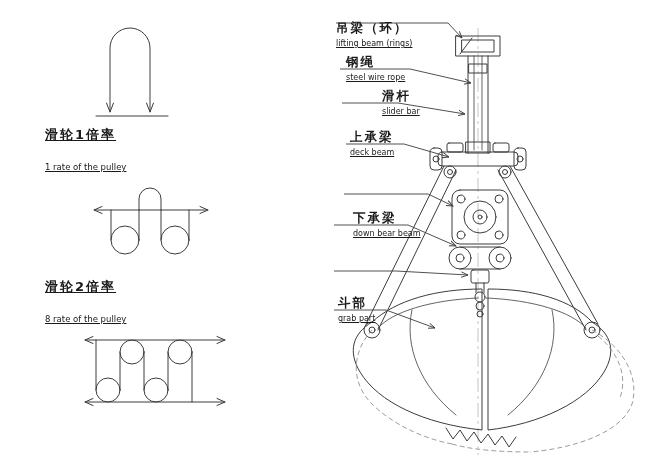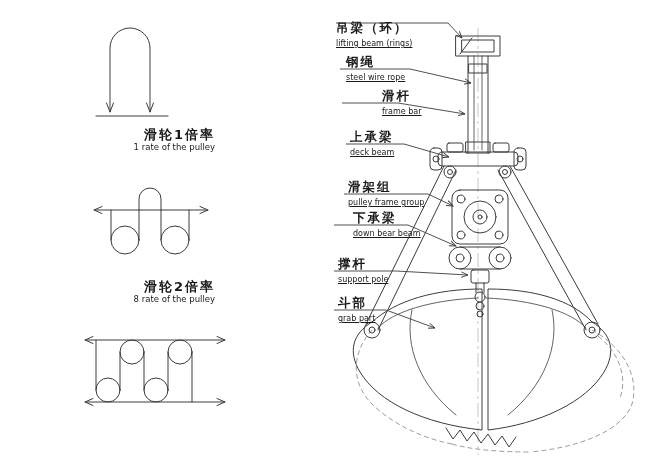--- a/index.html
+++ b/index.html
@@ -8,23 +8,23 @@
     position:relative; width:650px; height:464px; background:#fff; overflow:hidden;
     color:#1a1a1a;
   }
   svg.layer { position:absolute; display:block; }
   .s  { stroke:#3c3c3c; fill:none; stroke-width:1; stroke-linecap:round; stroke-linejoin:round; }
   .s2 { stroke:#3c3c3c; fill:none; stroke-width:0.8; }
   .sd { stroke:#929292; fill:none; stroke-width:0.9; stroke-dasharray:5 3; }
   .cl { stroke:#b5b5b5; fill:none; stroke-width:0.8; stroke-dasharray:14 4 3 4; }
   .ld { stroke:#3c3c3c; fill:none; stroke-width:0.9; }
 
-  .fig-label { position:absolute; width:170px; text-align:right; }
+  .fig-label { position:absolute; width:170px; text-align:left;text-decoration:underline; }
   .fig-label .cn { font-size:13px; font-weight:bold; letter-spacing:2px; line-height:15px; }
-  .fig-label .en { font-size:8.5px; line-height:10px; margin-top:0; }
+  .fig-label .en { font-size:8.5px; line-height:10px; margin-top:20px; }
 
   .part-label { position:absolute; }
   .part-label .cn { font-size:12.5px; font-weight:bold; letter-spacing:2px; line-height:15px; }
   .part-label .en { font-size:8px; line-height:9px; margin-top:4px;text-decoration:underline; }
 </style>
 </head>
 <body>
 
 <div class="canvas">
 
@@ -193,36 +193,28 @@
   <div class="part-label" style="left:336px; top:20px;">
     <div class="cn">吊梁（环）</div>
     <div class="en">lifting beam (rings)</div>
   </div>
   <div class="part-label" style="left:346px; top:54px;">
     <div class="cn">钢绳</div>
     <div class="en">steel wire rope</div>
   </div>
   <div class="part-label" style="left:346px; top:88px;margin-left:36px;">
     <div class="cn">滑杆</div>
-    <div class="en">frame bar</div>
+    <div class="en">slider bar</div>
   </div>
   <div class="part-label" style="left:350px; top:129px;">
     <div class="cn">上承梁</div>
     <div class="en">deck beam</div>
   </div>
-  <div class="part-label" style="left:348px; top:179px;">
-    <div class="cn">滑架组</div>
-    <div class="en">pulley frame group</div>
-  </div>
   <div class="part-label" style="left:338px; top:210px;margin-left:15px;">
     <div class="cn">下承梁</div>
     <div class="en">down bear beam</div>
   </div>
-  <div class="part-label" style="left:338px; top:256px;">
-    <div class="cn">撑杆</div>
-    <div class="en">support pole</div>
-  </div>
   <div class="part-label" style="left:338px; top:295px;">
     <div class="cn">斗部</div>
     <div class="en">grab part</div>
   </div>
 
 </div>
 
 </body></html>

